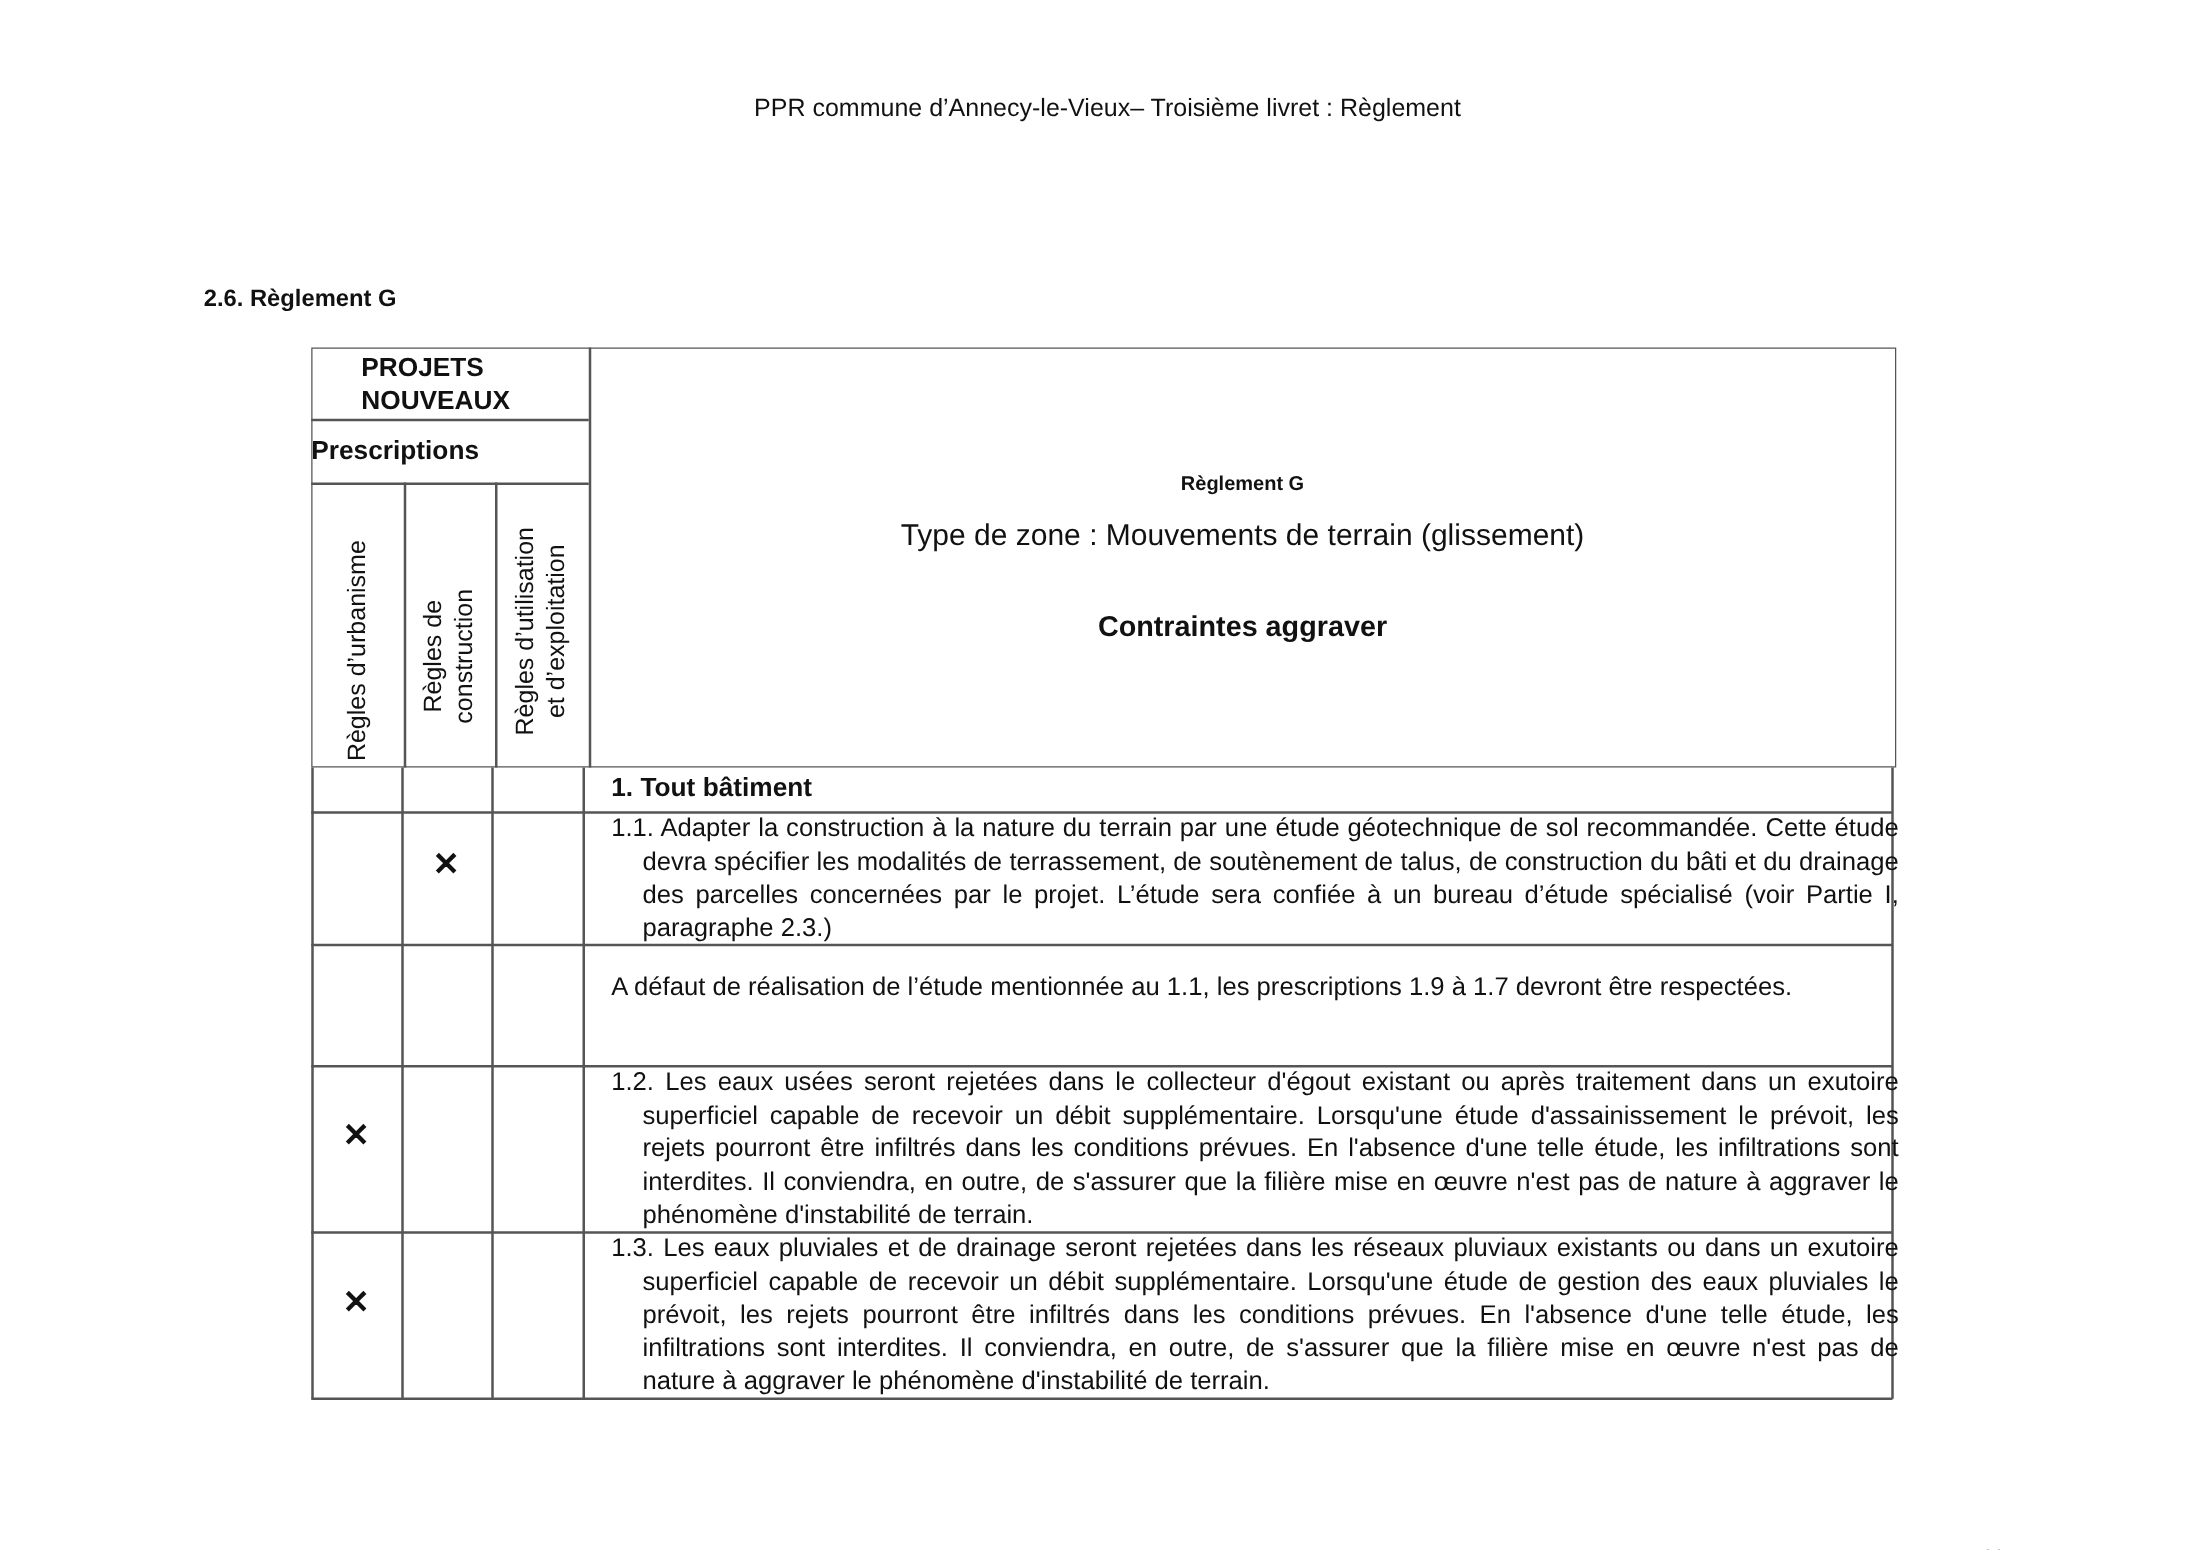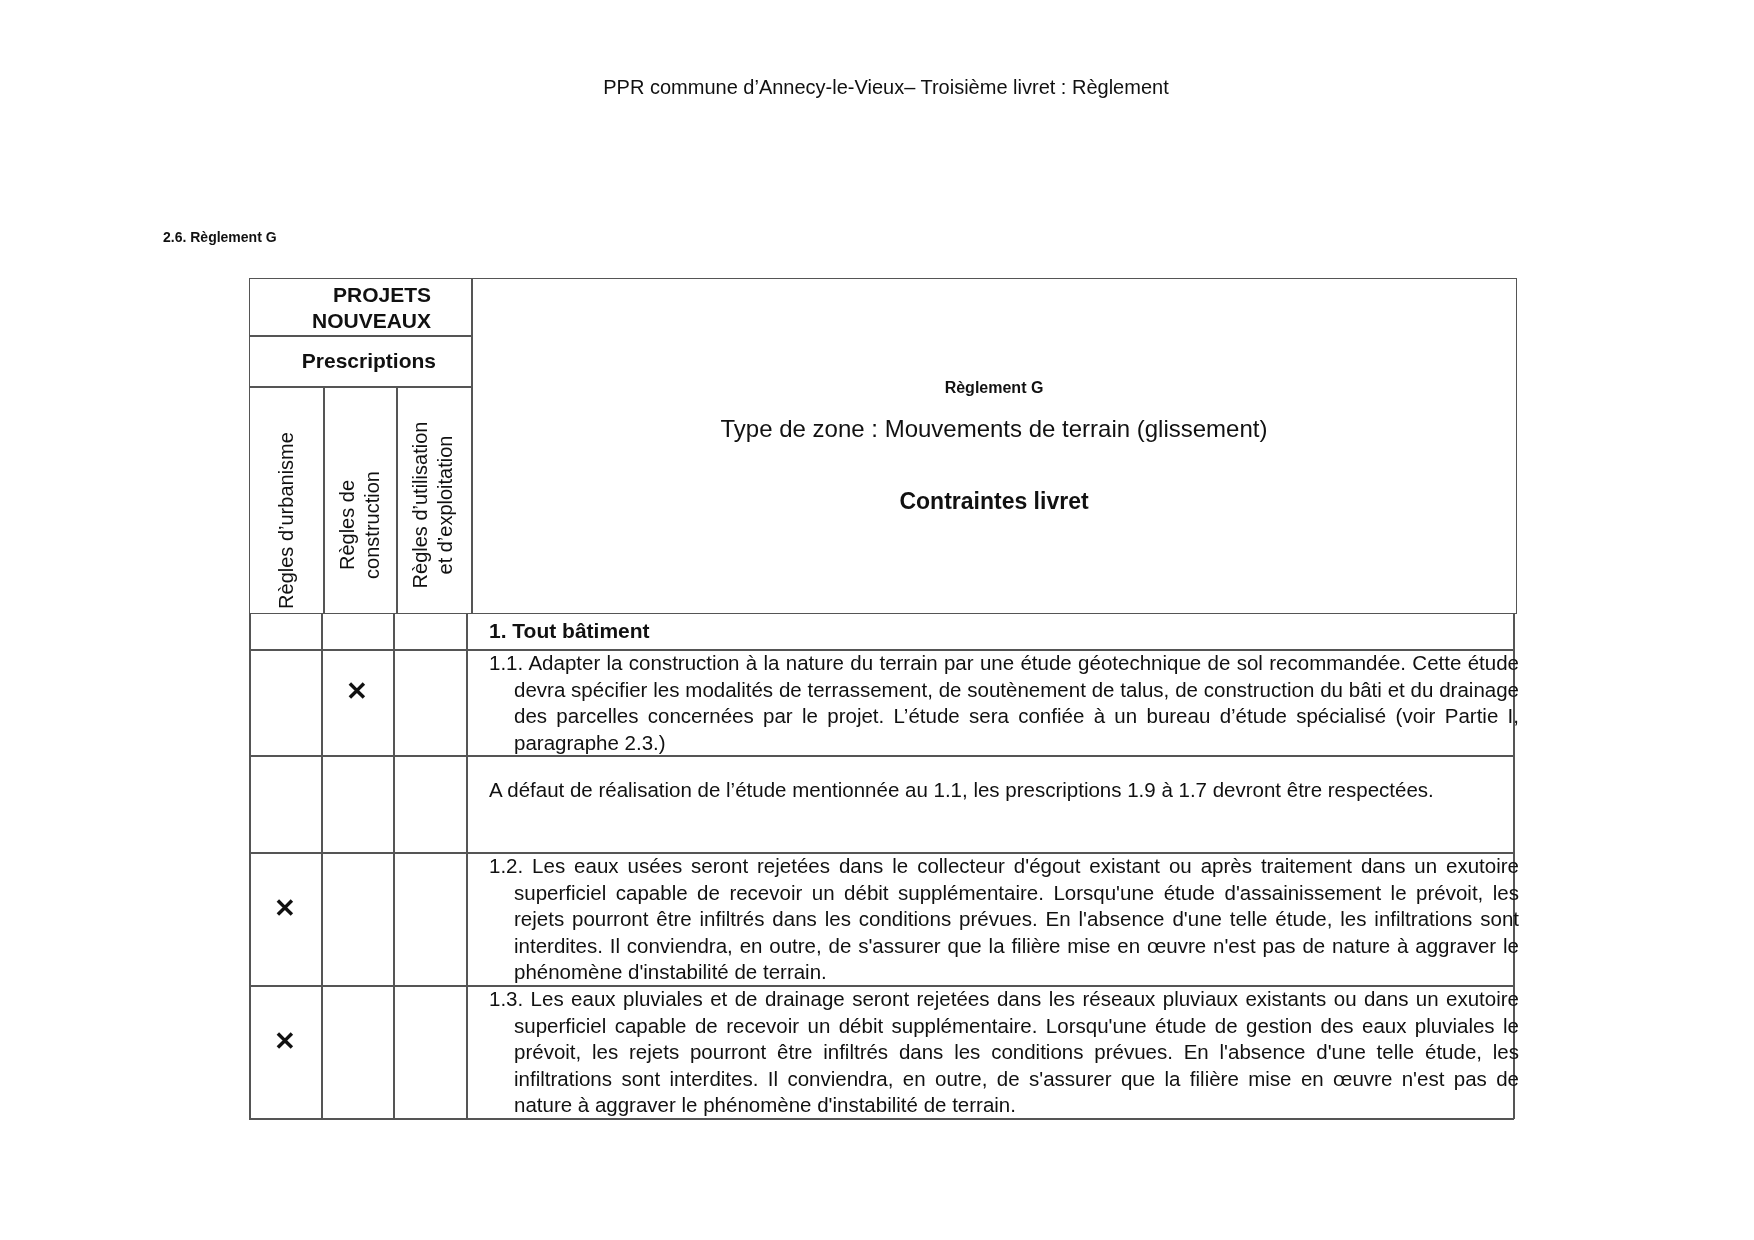--- a/index.html
+++ b/index.html
@@ -1,27 +1,27 @@
 <!DOCTYPE html>
 <html><head>
 <meta charset="utf-8">
 <style>
   html, body { margin:0; padding:0; background:#ffffff; }
   body { width:1754px; height:1240px; position:relative; overflow:hidden;
          font-family:"Liberation Sans", sans-serif; color:#111; }
   .abs { position:absolute; }
   .running-header { left:0; width:1772px; top:76px; text-align:center; font-size:20px; }
-  .section-heading { left:163px; top:229px; font-size:14px; font-weight:bold; }
+  .section-heading { left:163px; top:229px; font-size:19px; font-weight:bold; }
   .page-number { left:1583px; top:1197px; font-size:19px;margin-top:40px; }
 
   .line { position:absolute; background:#555; }
 
   
   .hdr-box { left:249px; top:278px; width:1268px; height:336px; border:1.5px solid #555; box-sizing:border-box; }
-  .cell-text { position:absolute; text-align:right; font-weight:bold; font-size:21px; line-height:26px; }
+  .cell-text { position:absolute; text-align:left; font-weight:bold; font-size:21px; line-height:26px; }
   .rot-wrap { position:absolute; display:flex; align-items:center; justify-content:center; }
   .rot { transform:rotate(-90deg); white-space:nowrap; font-size:20px; line-height:25px; text-align:center; }
 
   .title-block { position:absolute; left:471px; width:1046px; text-align:center; }
   .t1 { top:379px; font-size:16px; font-weight:bold; }
   .t2 { top:415px; font-size:24px; }
   .t3 { top:488px; font-size:23px; font-weight:bold; }
 
   
   .row-text { position:absolute; left:489px; width:1030px; font-size:20.5px; line-height:26.6px; text-align:justify; }
@@ -60,21 +60,21 @@
 </div>
 <div class="rot-wrap" style="left:396px; top:386px; width:75px; height:228px;">
   <div class="rot" style="margin-top:10px;">
     <div>Règles d’utilisation</div>
     <div>et d’exploitation</div>
   </div>
 </div>
 
 <div class="title-block t1">Règlement G</div>
 <div class="title-block t2">Type de zone : Mouvements de terrain (glissement)</div>
-<div class="title-block t3">Contraintes livret</div>
+<div class="title-block t3">Contraintes aggraver</div>
 
 <div class="line" style="left:249px; top:614px; width:1.5px; height:505px;"></div>
 <div class="line" style="left:321px; top:614px; width:1.5px; height:505px;"></div>
 <div class="line" style="left:393px; top:614px; width:1.5px; height:505px;"></div>
 <div class="line" style="left:466px; top:614px; width:1.5px; height:505px;"></div>
 <div class="line" style="left:1513px; top:614px; width:1.5px; height:505px;"></div>
 
 <div class="line" style="left:249px; top:649px; width:1265px; height:1.5px;"></div>
 <div class="line" style="left:249px; top:755px; width:1265px; height:1.5px;"></div>
 <div class="line" style="left:249px; top:852px; width:1265px; height:1.5px;"></div>

